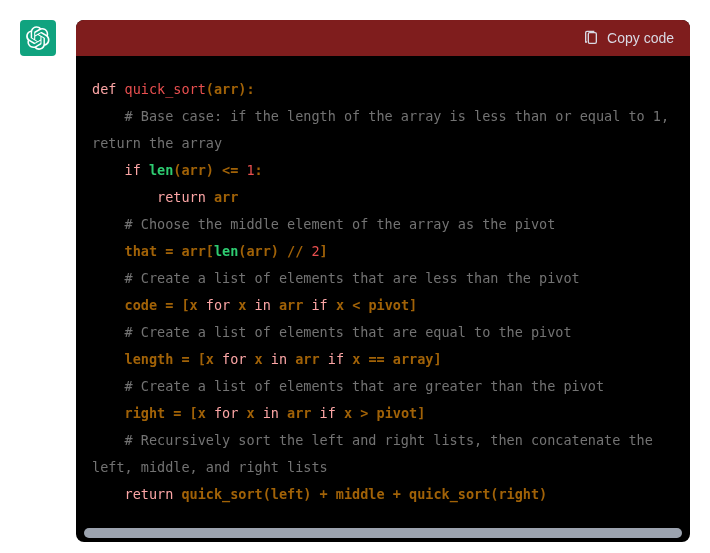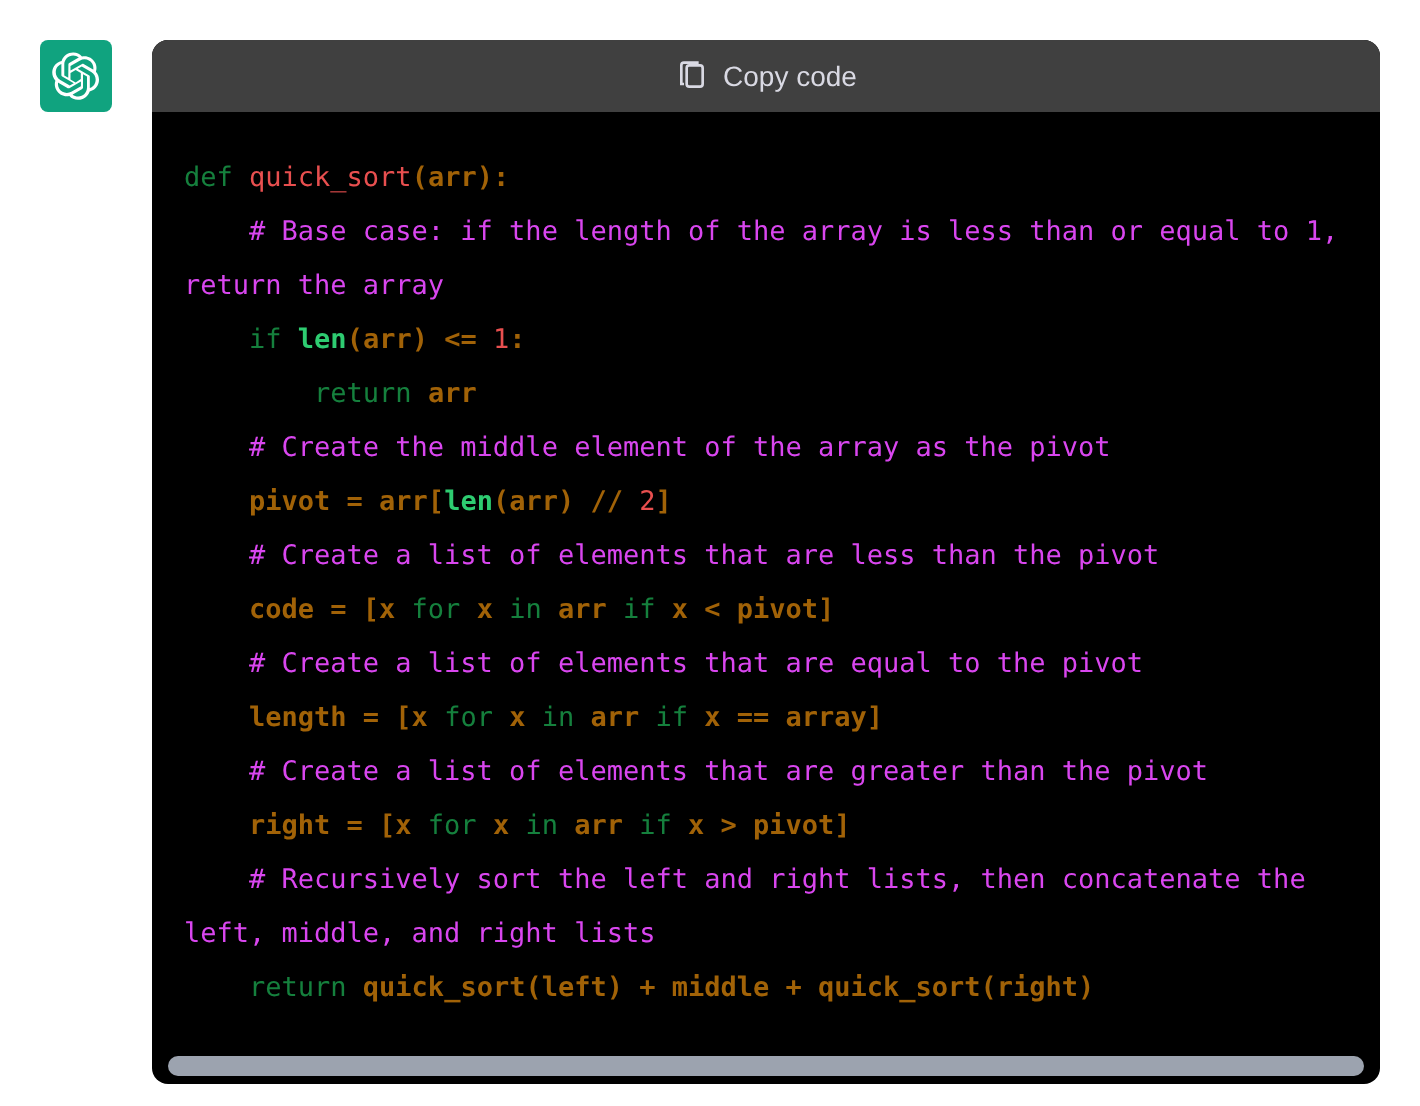--- a/index.html
+++ b/index.html
@@ -36,24 +36,24 @@
     }
     .code-block {
       flex: 1;
       background: #000000;
       border-radius: 8px;
       overflow: hidden;
       display: flex;
       flex-direction: column;
     }
     .code-header {
-      background: #404040;
+      background: #7f1d1d;
       padding: 10px 16px;
       display: flex;
-      justify-content: center;
+      justify-content: flex-end;
       align-items: center;
     }
     .copy-btn {
       display: flex;
       align-items: center;
       gap: 8px;
       color: #d9d9e3;
       font-size: 14px;
       cursor: pointer;
       background: none;
@@ -69,24 +69,24 @@
       font-family: 'Consolas', 'Monaco', 'Courier New', monospace;
       font-size: 13.5px;
       line-height: 2;
       color: #ffffff;
       overflow-x: auto;
     }
     .code-body pre {
       white-space: pre-wrap;
       word-wrap: break-word;
     }
-    .kw { color: #15803d; }
+    .kw { color: #fca5a5; }
     .fn { color: #e84f4f; }
     .bi { color: #2ecc71; font-weight: bold; }
-    .cm { color: #d946ef; }
+    .cm { color: #737373; }
     .num { color: #e84f4f; }
     .id { color: #a16207; font-weight: 600; }
     .scrollbar-track {
       height: 10px;
       background: #9ca3af;
       margin: 0 8px 4px 8px;
       border-radius: 5px;
     }
   </style>
 </head>
@@ -107,22 +107,22 @@
           <path d="M16 4V2H6a2 2 0 0 0-2 2v14h2"></path>
         </svg>
         <span>Copy code</span>
       </button>
     </div>
     <div class="code-body">
 <pre><span class="kw">def</span> <span class="fn">quick_sort</span><span class="id">(arr):</span>
     <span class="cm"># Base case: if the length of the array is less than or equal to 1, return the array</span>
     <span class="kw">if</span> <span class="bi">len</span><span class="id">(arr) &lt;= </span><span class="num">1</span><span class="id">:</span>
         <span class="kw">return</span><span class="id"> arr</span>
-    <span class="cm"># Create the middle element of the array as the pivot</span>
-    <span class="id">pivot = arr[</span><span class="bi">len</span><span class="id">(arr) // </span><span class="num">2</span><span class="id">]</span>
+    <span class="cm"># Choose the middle element of the array as the pivot</span>
+    <span class="id">that = arr[</span><span class="bi">len</span><span class="id">(arr) // </span><span class="num">2</span><span class="id">]</span>
     <span class="cm"># Create a list of elements that are less than the pivot</span>
     <span class="id">code = [x </span><span class="kw">for</span><span class="id"> x </span><span class="kw">in</span><span class="id"> arr </span><span class="kw">if</span><span class="id"> x &lt; pivot]</span>
     <span class="cm"># Create a list of elements that are equal to the pivot</span>
     <span class="id">length = [x </span><span class="kw">for</span><span class="id"> x </span><span class="kw">in</span><span class="id"> arr </span><span class="kw">if</span><span class="id"> x == array]</span>
     <span class="cm"># Create a list of elements that are greater than the pivot</span>
     <span class="id">right = [x </span><span class="kw">for</span><span class="id"> x </span><span class="kw">in</span><span class="id"> arr </span><span class="kw">if</span><span class="id"> x &gt; pivot]</span>
     <span class="cm"># Recursively sort the left and right lists, then concatenate the left, middle, and right lists</span>
     <span class="kw">return</span><span class="id"> quick_sort(left) + middle + quick_sort(right)</span></pre>
     </div>
     <div class="scrollbar-track"></div>

